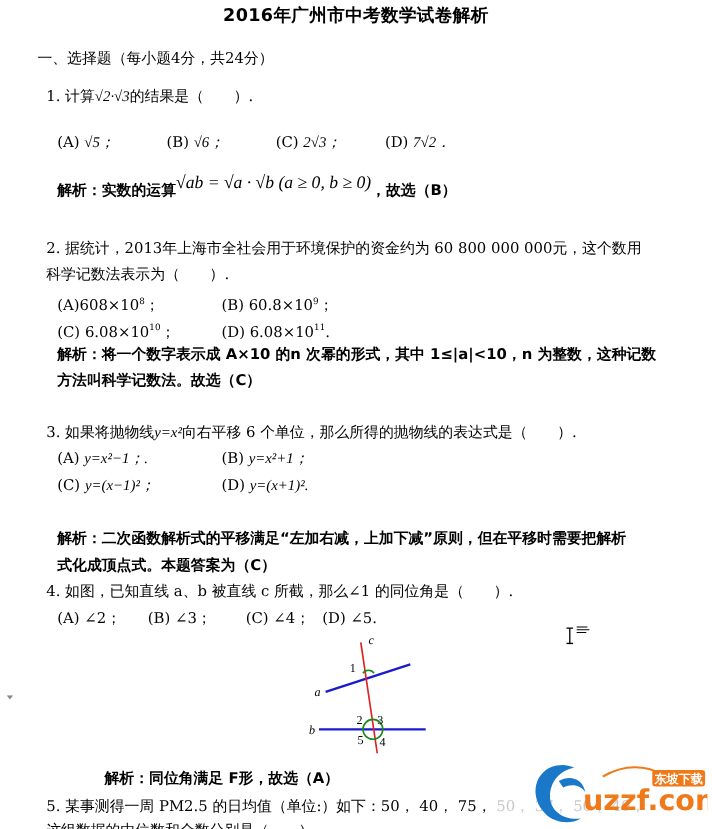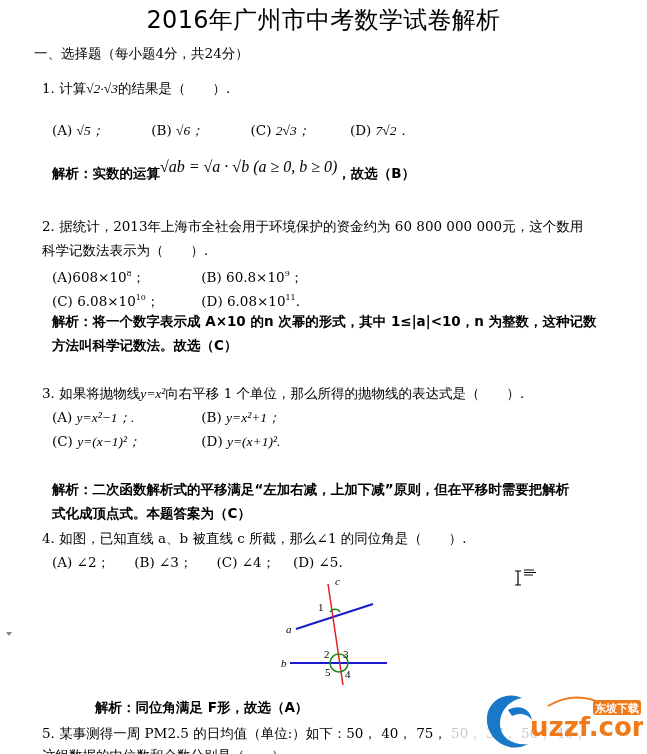--- a/index.html
+++ b/index.html
@@ -5,21 +5,21 @@
     html, body { margin: 0; padding: 0; background: #ffffff; }
     body {
       width: 647px; height: 754px; overflow: hidden; position: relative;
       font-family: "DejaVu Serif", "Liberation Serif", serif;
       color: #000;
     }
     .abs { position: absolute; white-space: nowrap; }
     .title {
       left: 0; width: 647px; top: 4px; text-align: center;
       font-family: "DejaVu Sans", "Liberation Sans", sans-serif;
-      font-weight: normal; font-size: 24px; letter-spacing: 0.3px;
+      font-weight: bold; font-size: 16px; letter-spacing: 0.3px;
     }
     .line { font-size: 13.5px; line-height: 18px; }
     .bold { font-weight: bold; font-family: "DejaVu Sans", "Liberation Sans", sans-serif; font-size: 13.5px; text-align: right; }
     .opt { display: inline-block; }
     .math { font-family: "Liberation Serif", "DejaVu Serif", serif; font-style: italic; }
     sup { font-size: 8px; vertical-align: 6px; }
     .formula { font-family: "Liberation Serif", "DejaVu Serif", serif; font-size: 16px; font-weight: normal; }
     .cursor-icon { left: 513px; top: 570px; width: 10px; height: 16px; }
     .para-icon { left: 524px; top: 569px; width: 12px; height: 8px; }
     .tri-icon { left: 6px; top: 632px; width: 6px; height: 4px; }
@@ -60,21 +60,21 @@
   <span class="opt" style="width:145px;"><span>(C)</span> <span>6.08×10</span><sup>10</sup><span>；</span></span>
   <span class="opt"><span>(D)</span> <span>6.08×10</span><sup>11</sup><span>.</span></span>
 </div>
 <div class="abs bold" style="left:52px; top:313px;">
   <span>解析：</span><span>将一个数字表示成 A×10 的n 次幂的形式，其中 1≤|a|&lt;10，n 为整数，这种记数</span>
 </div>
 <div class="abs bold" style="left:52px; top:337px;">方法叫科学记数法。故选（C）</div>
 
 <div class="abs line" style="left:42px; top:384px;">
   <span>3.</span>
-  <span>如果将抛物线</span><span class="math">y=x²</span><span>向右平移 1 个单位，那么所得的抛物线的表达式是（　　）.</span>
+  <span>如果将抛物线</span><span class="math">y=x²</span><span>向右平移 6 个单位，那么所得的抛物线的表达式是（　　）.</span>
 </div>
 <div class="abs line" style="left:52px; top:408px;">
   <span class="opt" style="width:145px;"><span>(A)</span> <span class="math">y=x²−1；.</span></span>
   <span class="opt"><span>(B)</span> <span class="math">y=x²+1；</span></span>
 </div>
 <div class="abs line" style="left:52px; top:432px;">
   <span class="opt" style="width:145px;"><span>(C)</span> <span class="math">y=(x−1)²；</span></span>
   <span class="opt"><span>(D)</span> <span class="math">y=(x+1)².</span></span>
 </div>
 <div class="abs bold" style="left:52px; top:481px;">
@@ -82,21 +82,21 @@
 </div>
 <div class="abs bold" style="left:52px; top:505px;">式化成顶点式。本题答案为（C）</div>
 
 <div class="abs line" style="left:42px; top:529px;">
   <span>4.</span>
   <span>如图，已知直线 a、b 被直线 c 所截，那么∠1 的同位角是（　　）.</span>
 </div>
 <div class="abs line" style="left:52px; top:553px;">
   <span class="opt" style="width:78px;"><span>(A)</span> <span>∠2；</span></span>
   <span class="opt" style="width:78px;"><span>(B)</span> <span>∠3；</span></span>
-  <span class="opt" style="width:72px;"><span>(C)</span> <span>∠4；</span></span>
+  <span class="opt" style="width:72px;text-align:center;"><span>(C)</span> <span>∠4；</span></span>
   <span class="opt"><span>(D)</span> <span>∠5.</span></span>
 </div>
 
 <svg class="abs cursor-icon" viewBox="0 0 10 16">
   <path d="M2 1 H8 M5 1 V15 M2 15 H8" stroke="#000" stroke-width="1.2" fill="none"></path>
 </svg>
 <svg class="abs para-icon" viewBox="0 0 12 8">
   <path d="M0 1 H10 M0 3.5 H12 M0 6 H9" stroke="#000" stroke-width="1"></path>
 </svg>
 <svg class="abs tri-icon" viewBox="0 0 6 4">

